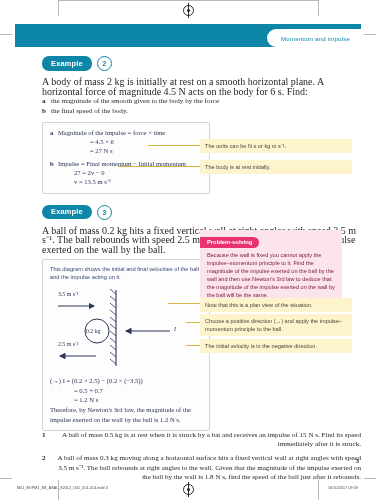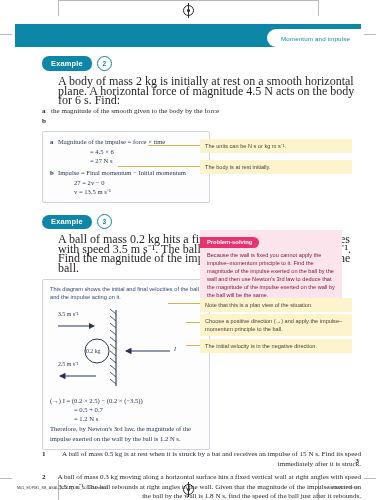--- a/index.html
+++ b/index.html
@@ -33,21 +33,21 @@
     font-weight:bold;font-size:7.4px;border-radius:7px;padding:2.4px 9px 2.8px;
     letter-spacing:.2px;}
   .tagnum{width:13px;height:13px;border-radius:50%;background:#fff;
     border:1.1px solid #0e86a8;color:#0e86a8;font-family:"Liberation Sans",sans-serif;
     font-weight:bold;font-size:6.6px;display:flex;align-items:center;
     justify-content:center;margin-left:5px;}
   .tagnum.wide{width:17px;border-radius:7px;}
 
   
   .content{position:absolute;left:42px;top:56px;width:319px;}
-  p.body{font-size:12px;line-height:9.6px;margin:0 0 1px 16px;}
+  p.body{font-size:10px;line-height:9.6px;margin:0 0 1px 0;}
   .parts{margin:1px 0 0 0;}
   .part{display:flex;font-size:7.1px;line-height:9.8px;}
   .part b{font-weight:bold;width:9px;flex:none;}
 
   
   .solbox{border:.7px solid #cfd3e0;background:#fdfdfe;border-radius:2px;
     padding:5px 7px 6px;margin-top:5px;position:relative;}
   .solline{display:flex;font-size:6.6px;line-height:9.3px;color:#2b3556;}
   .solline .lbl{font-weight:bold;width:8px;flex:none;font-style:normal;}
   .solline .txt{flex:1;}
@@ -120,20 +120,21 @@
 
     <p class="body">A body of mass 2 kg is initially at rest on a smooth horizontal plane. A horizontal force of magnitude 4.5 N acts on the body for 6 s. Find:</p>
 
     <div class="parts">
       <div class="part">
         <b>a</b>
         <span>the magnitude of the smooth given to the body by the force</span>
       </div>
       <div class="part">
         <b>b</b>
+        <span>the final speed of the body.</span>
       </div>
     </div>
 
     <div class="solbox" style="width:152px;">
       <div class="solline">
         <span class="lbl">a</span>
         <span class="txt">Magnitude of the impulse = force × time</span>
       </div>
       <div class="solline indent1">= 4.5 × 6</div>
       <div class="solline indent1">= 27 N s</div>

